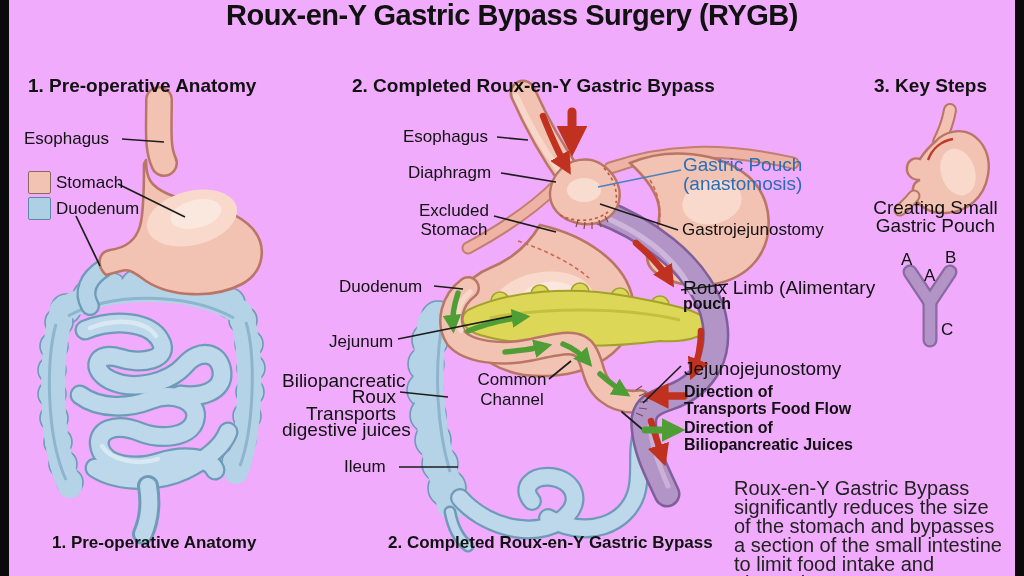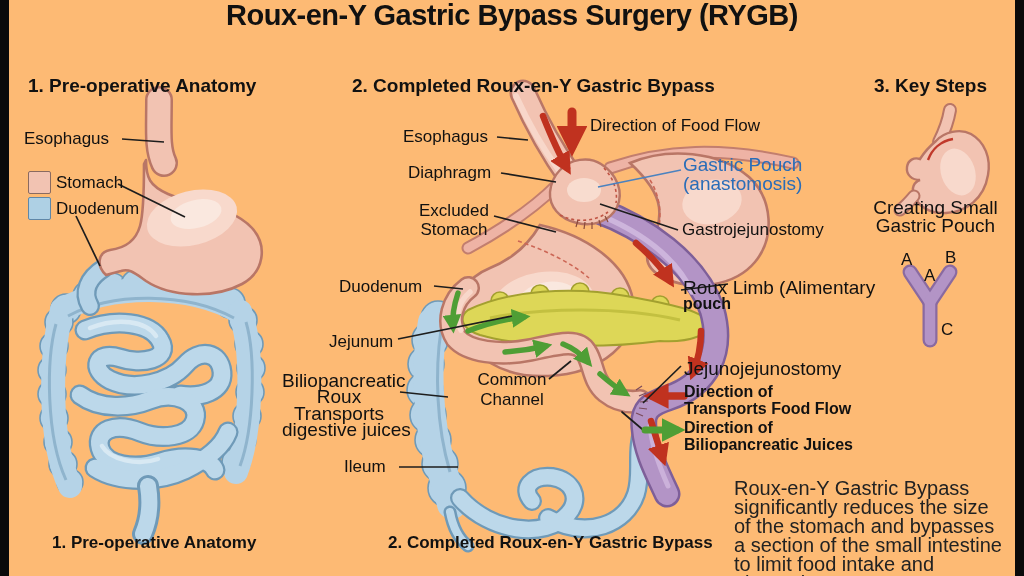--- a/index.html
+++ b/index.html
@@ -1,33 +1,33 @@
 <!DOCTYPE html>
 <html><head>
 <meta charset="utf-8">
 <style>
   html,body{margin:0;padding:0;background:#e8e8e8;}
   #canvas{
-    position:relative;width:1024px;height:576px;background:#fdba74;overflow:hidden;
+    position:relative;width:1024px;height:576px;background:#f0abfc;overflow:hidden;
     font-family:"Liberation Sans",sans-serif;color:#111;
   }
   .bar{position:absolute;top:0;height:576px;background:#0a0a0a;}
   #bar-left{left:0;width:9px;}
   #bar-right{right:0;width:9px;}
   .lbl{position:absolute;white-space:nowrap;line-height:1.08;}
   .t29b{font-size:29px;font-weight:bold;letter-spacing:-0.5px;}
   .t19b{font-size:19px;font-weight:bold;}
   .t17{font-size:17px;}
   .t17b{font-size:17px;font-weight:bold;}
   .t16{font-size:19px;}
   .t16b{font-size:16px;font-weight:bold;}
   .t14{font-size:20px;line-height:19px;}
   .blue-text{color:#2a6db8;}
   .center{text-align:center;}
-  .right{text-align:center;}
+  .right{text-align:right;}
   .swatch{position:absolute;width:21px;height:21px;border-radius:2px;border:1.6px solid #8a6a60;}
   #sw-duodenum{border-color:#5f87a8;}
   svg{position:absolute;left:0;top:0;}
   .ln{stroke:#1d1d1d;stroke-width:1.7;fill:none;}
   .multiline span{display:block;}
 </style>
 </head>
 <body>
 <div id="canvas">
 
@@ -280,21 +280,20 @@
 <div class="lbl t19b" style="left:28px;top:76px;">1. Pre-operative Anatomy</div>
 <div class="lbl t17" style="left:24px;top:130px;">Esophagus</div>
 <div class="swatch" id="sw-stomach" style="left: 28px; top: 171px; background-color: rgb(242, 195, 178);"></div>
 <div class="lbl t17" style="left:56px;top:174px;">Stomach</div>
 <div class="swatch" id="sw-duodenum" style="left: 28px; top: 197px; background-color: rgb(174, 208, 228);"></div>
 <div class="lbl t17" style="left:56px;top:200px;">Duodenum</div>
 <div class="lbl t17b" style="left:52px;top:534px;">1. Pre-operative Anatomy</div>
 
 <div class="lbl t19b" style="left:352px;top:76px;">2. Completed Roux-en-Y Gastric Bypass</div>
 <div class="lbl t17" style="left:403px;top:128px;">Esophagus</div>
-<div class="lbl t17" style="left:590px;top:117px;">Direction of Food Flow</div>
 <div class="lbl t17" style="left:408px;top:164px;">Diaphragm</div>
 <div class="lbl t16 blue-text multiline" style="left:683px;top:155px;line-height:19px;">
   <span>Gastric Pouch</span>
   <span>(anastomosis)</span>
 </div>
 <div class="lbl t17 center multiline" style="left:408px;top:201px;width:92px;line-height:19px;">
   <span>Excluded</span>
   <span>Stomach</span>
 </div>
 <div class="lbl t17" style="left:682px;top:221px;">Gastrojejunostomy</div>

